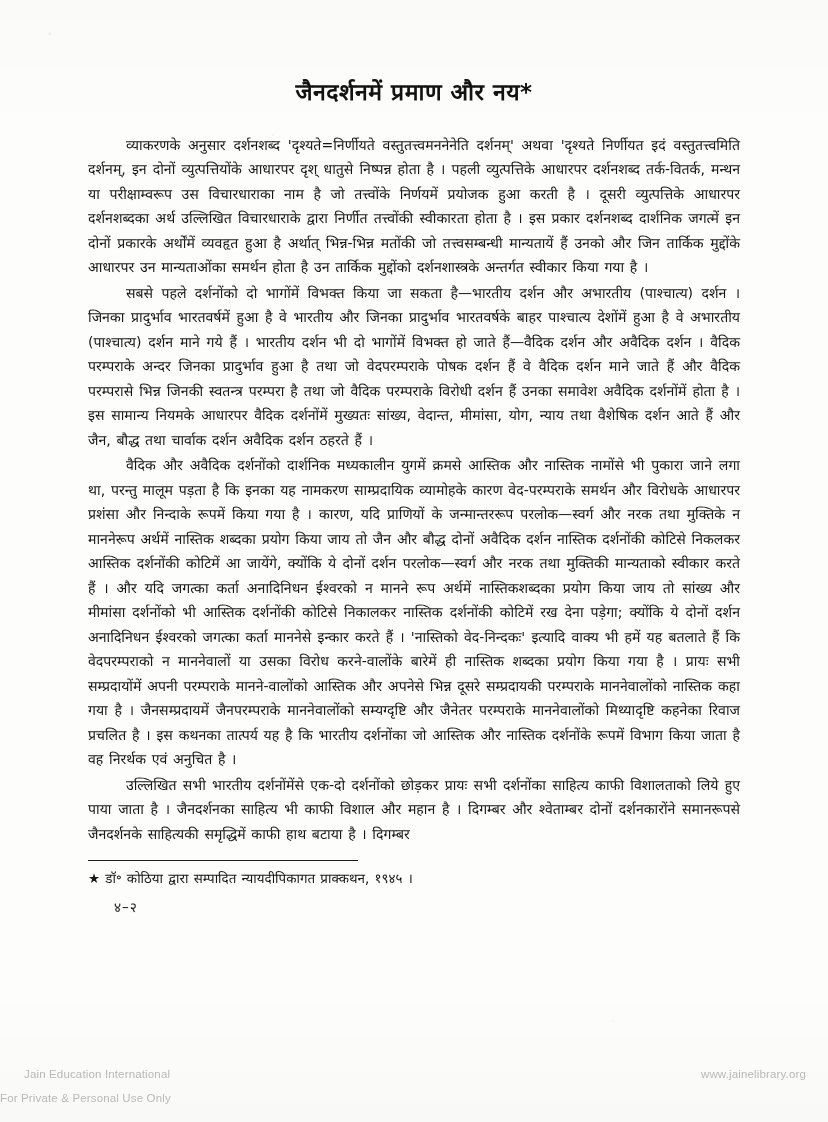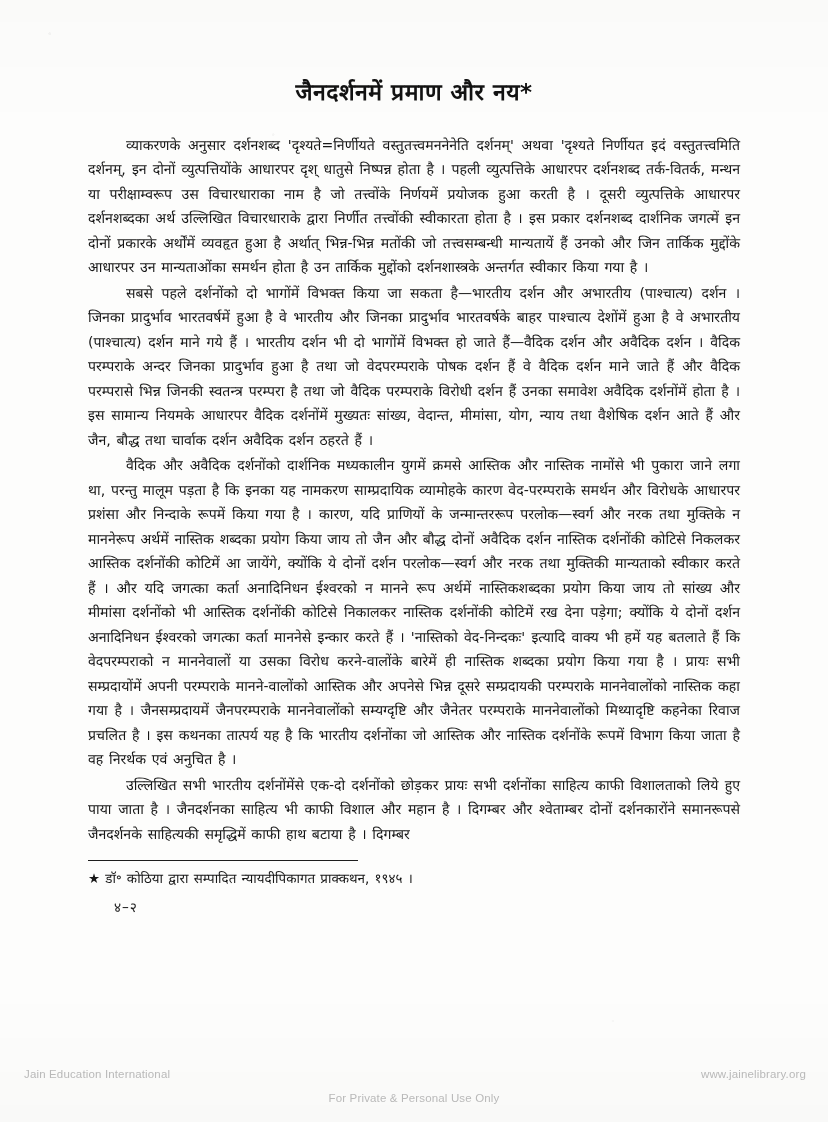--- a/index.html
+++ b/index.html
@@ -112,21 +112,21 @@
     right: 0;
     bottom: 18px;
     display: flex;
     align-items: center;
     font-family: "Liberation Sans", sans-serif;
     font-size: 11.5px;
     color: #b9b9b9;
     letter-spacing: 0.15px;
   }
   .footer-left   { position: absolute; left: 24px; }
-  .footer-center { width: 100%; text-align: center; margin-top: 48px; }
+  .footer-center { width: 100%; text-align: left; margin-top: 48px; }
   .footer-right  { position: absolute; right: 22px; }
 </style>
 </head>
 <body>
 
 <div class="page">
 
   <div class="content">
 
     <h1 class="page-title">जैनदर्शनमें प्रमाण और नय*</h1>

